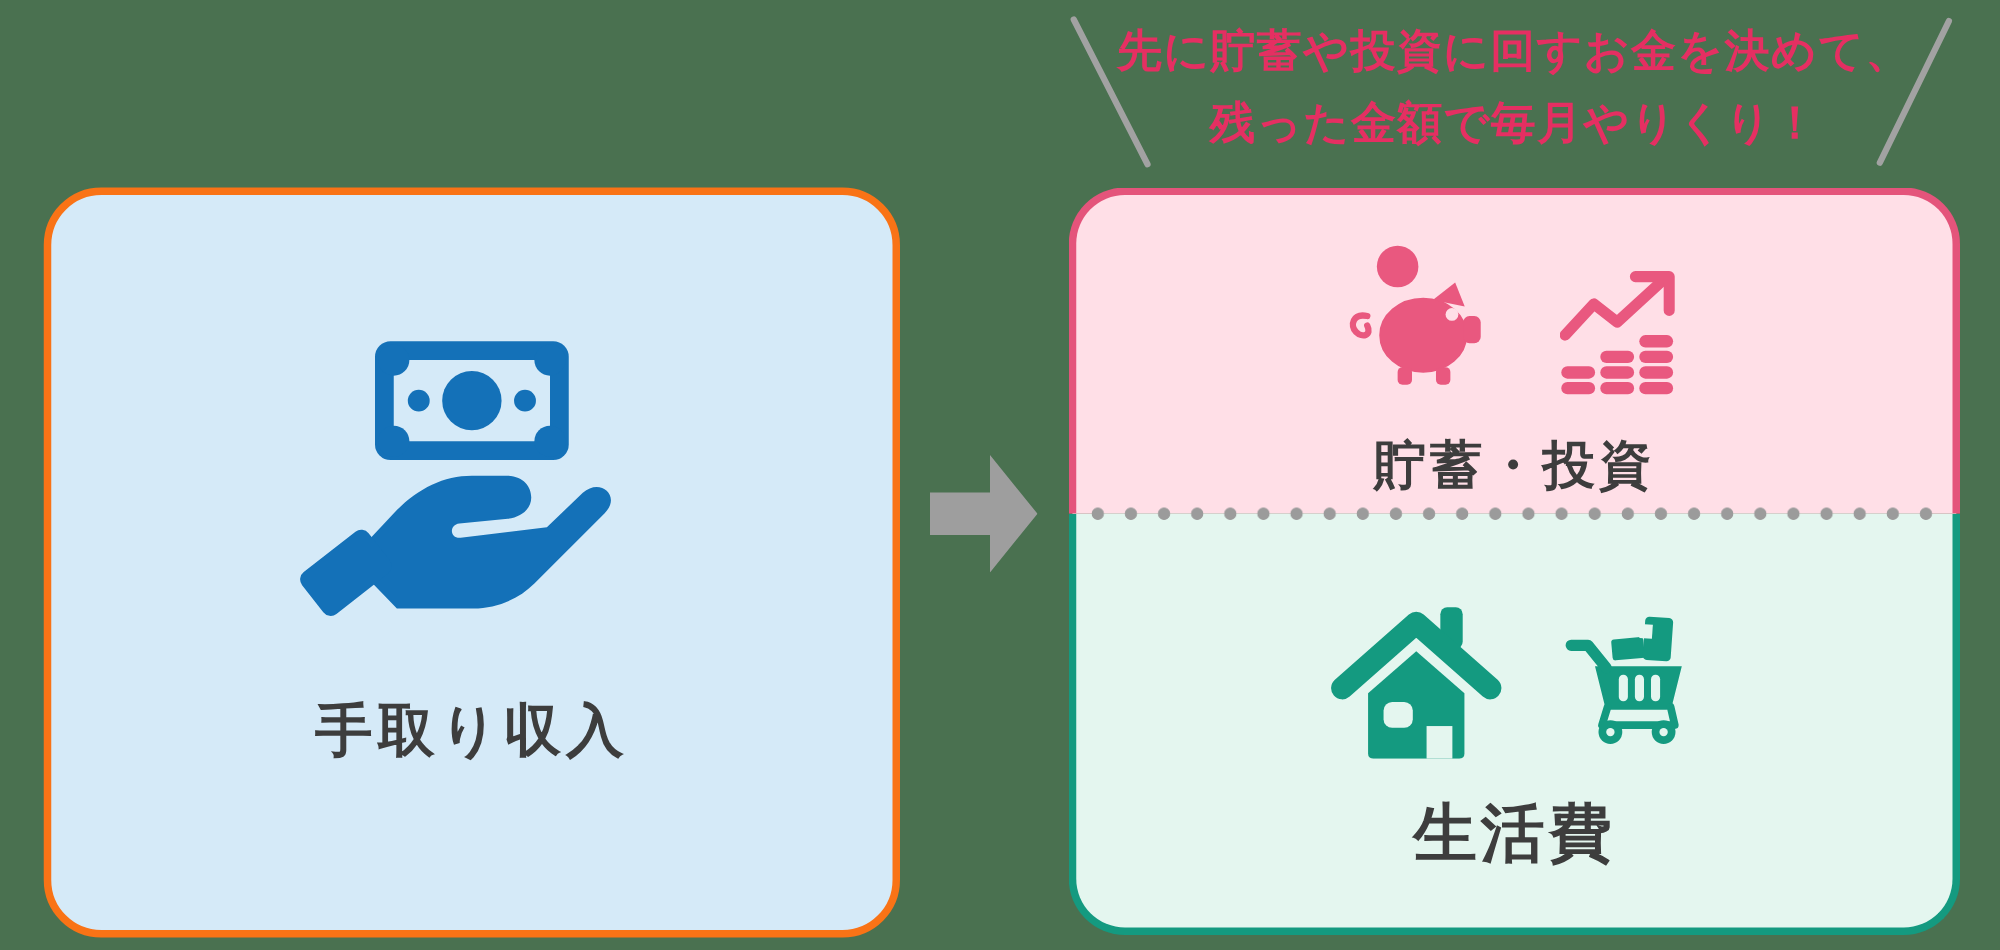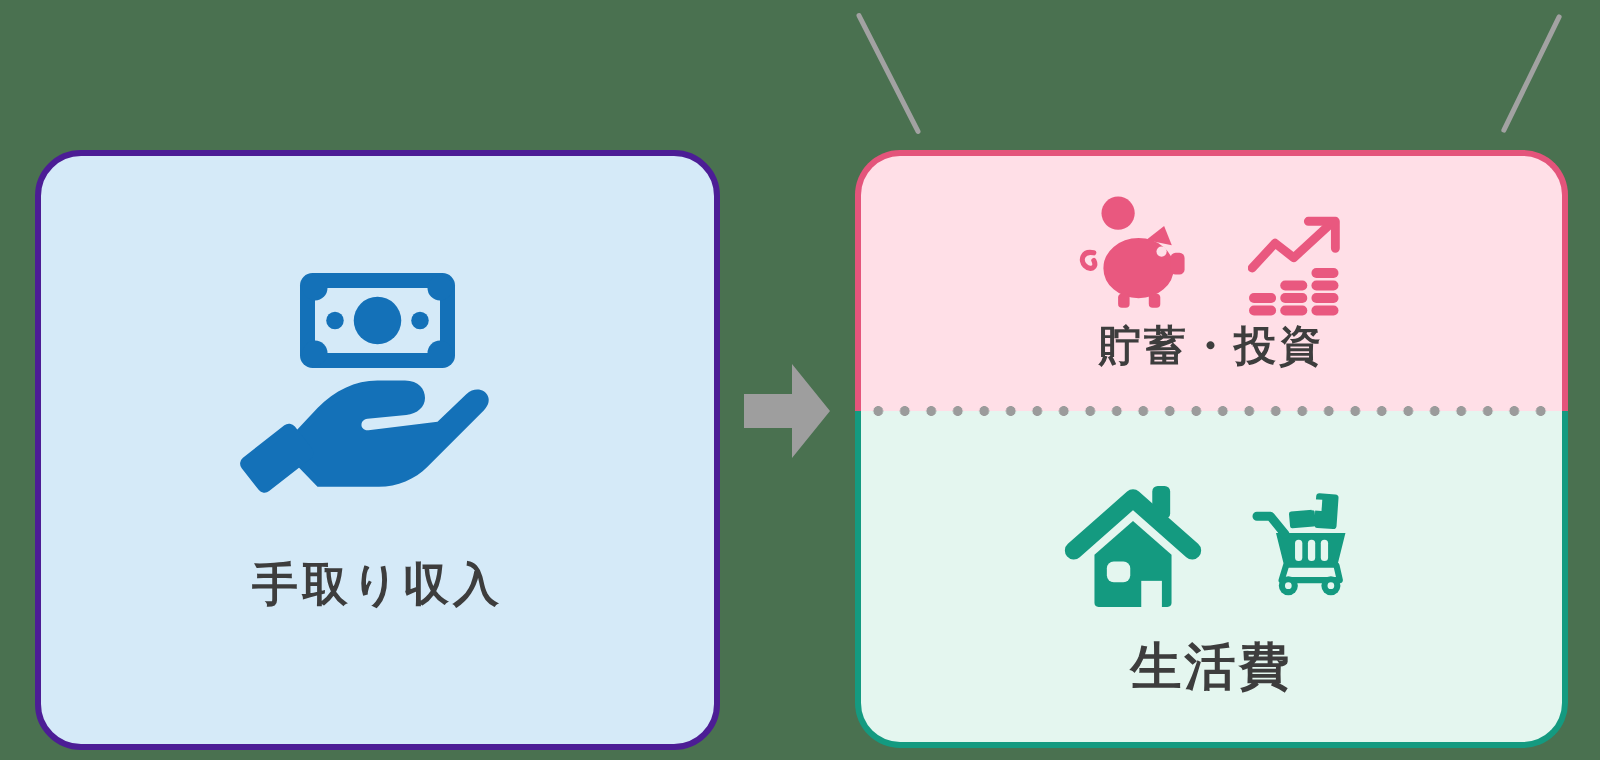--- a/index.html
+++ b/index.html
@@ -30,21 +30,21 @@
     background: #a2a2a2;
   }
   .slash-left  { left: 886px; top: 6px;  height: 135px; transform: rotate(-27deg); }
   .slash-right { left: 1529px; top: 8px; height: 131px; transform: rotate(26deg); }
 
   
   .income-box {
     position: absolute;
     left: 35px; top: 150px; width: 685px; height: 600px;
     background: #d5eaf8;
-    border: 6px solid #4c1d95;
+    border: 6px solid #f97316;
     border-radius: 46px;
     display: flex; flex-direction: column; align-items: center;
     padding-top: 112px;
   }
   .income-label {
     margin-top: 36px;
     font-size: 46px; font-weight: bold; color: #3d3d3d;
     letter-spacing: 4px;
   }
 
@@ -82,30 +82,34 @@
     background-repeat: repeat-x;
     background-position: left center;
     z-index: 3;
   }
   .icon-row { display: flex; align-items: flex-end; }
   .row-savings { gap: 48px; height: 124px; }
   .row-living  { gap: 46px; height: 132px; }
   .section-label {
     font-weight: bold; color: #3d3d3d;
   }
-  .label-savings { font-size: 42px; letter-spacing: 3px; }
+  .label-savings { margin-top: 26px; font-size: 42px; letter-spacing: 3px; }
   .label-living  { margin-top: 26px; font-size: 51px; letter-spacing: 3px; }
 </style>
 </head>
 <body>
 
 <div class="stage">
 
   <div class="slash slash-left"></div>
   <div class="slash slash-right"></div>
+  <div class="callout">
+    <div>先に貯蓄や投資に回すお金を決めて、</div>
+    <div>残った金額で毎月やりくり！</div>
+  </div>
 
   <div class="income-box">
     <svg width="275" height="250" viewBox="0 0 110 100" aria-hidden="true">
       <g fill="#1471b8">
         <rect x="24" y="2" width="62" height="38" rx="5"></rect>
         <rect x="30" y="8" width="50" height="26" fill="#d5eaf8"></rect>
         <circle cx="30" cy="8" r="5"></circle>
           <circle cx="80" cy="8" r="5"></circle>
         <circle cx="30" cy="34" r="5"></circle>
           <circle cx="80" cy="34" r="5"></circle>

